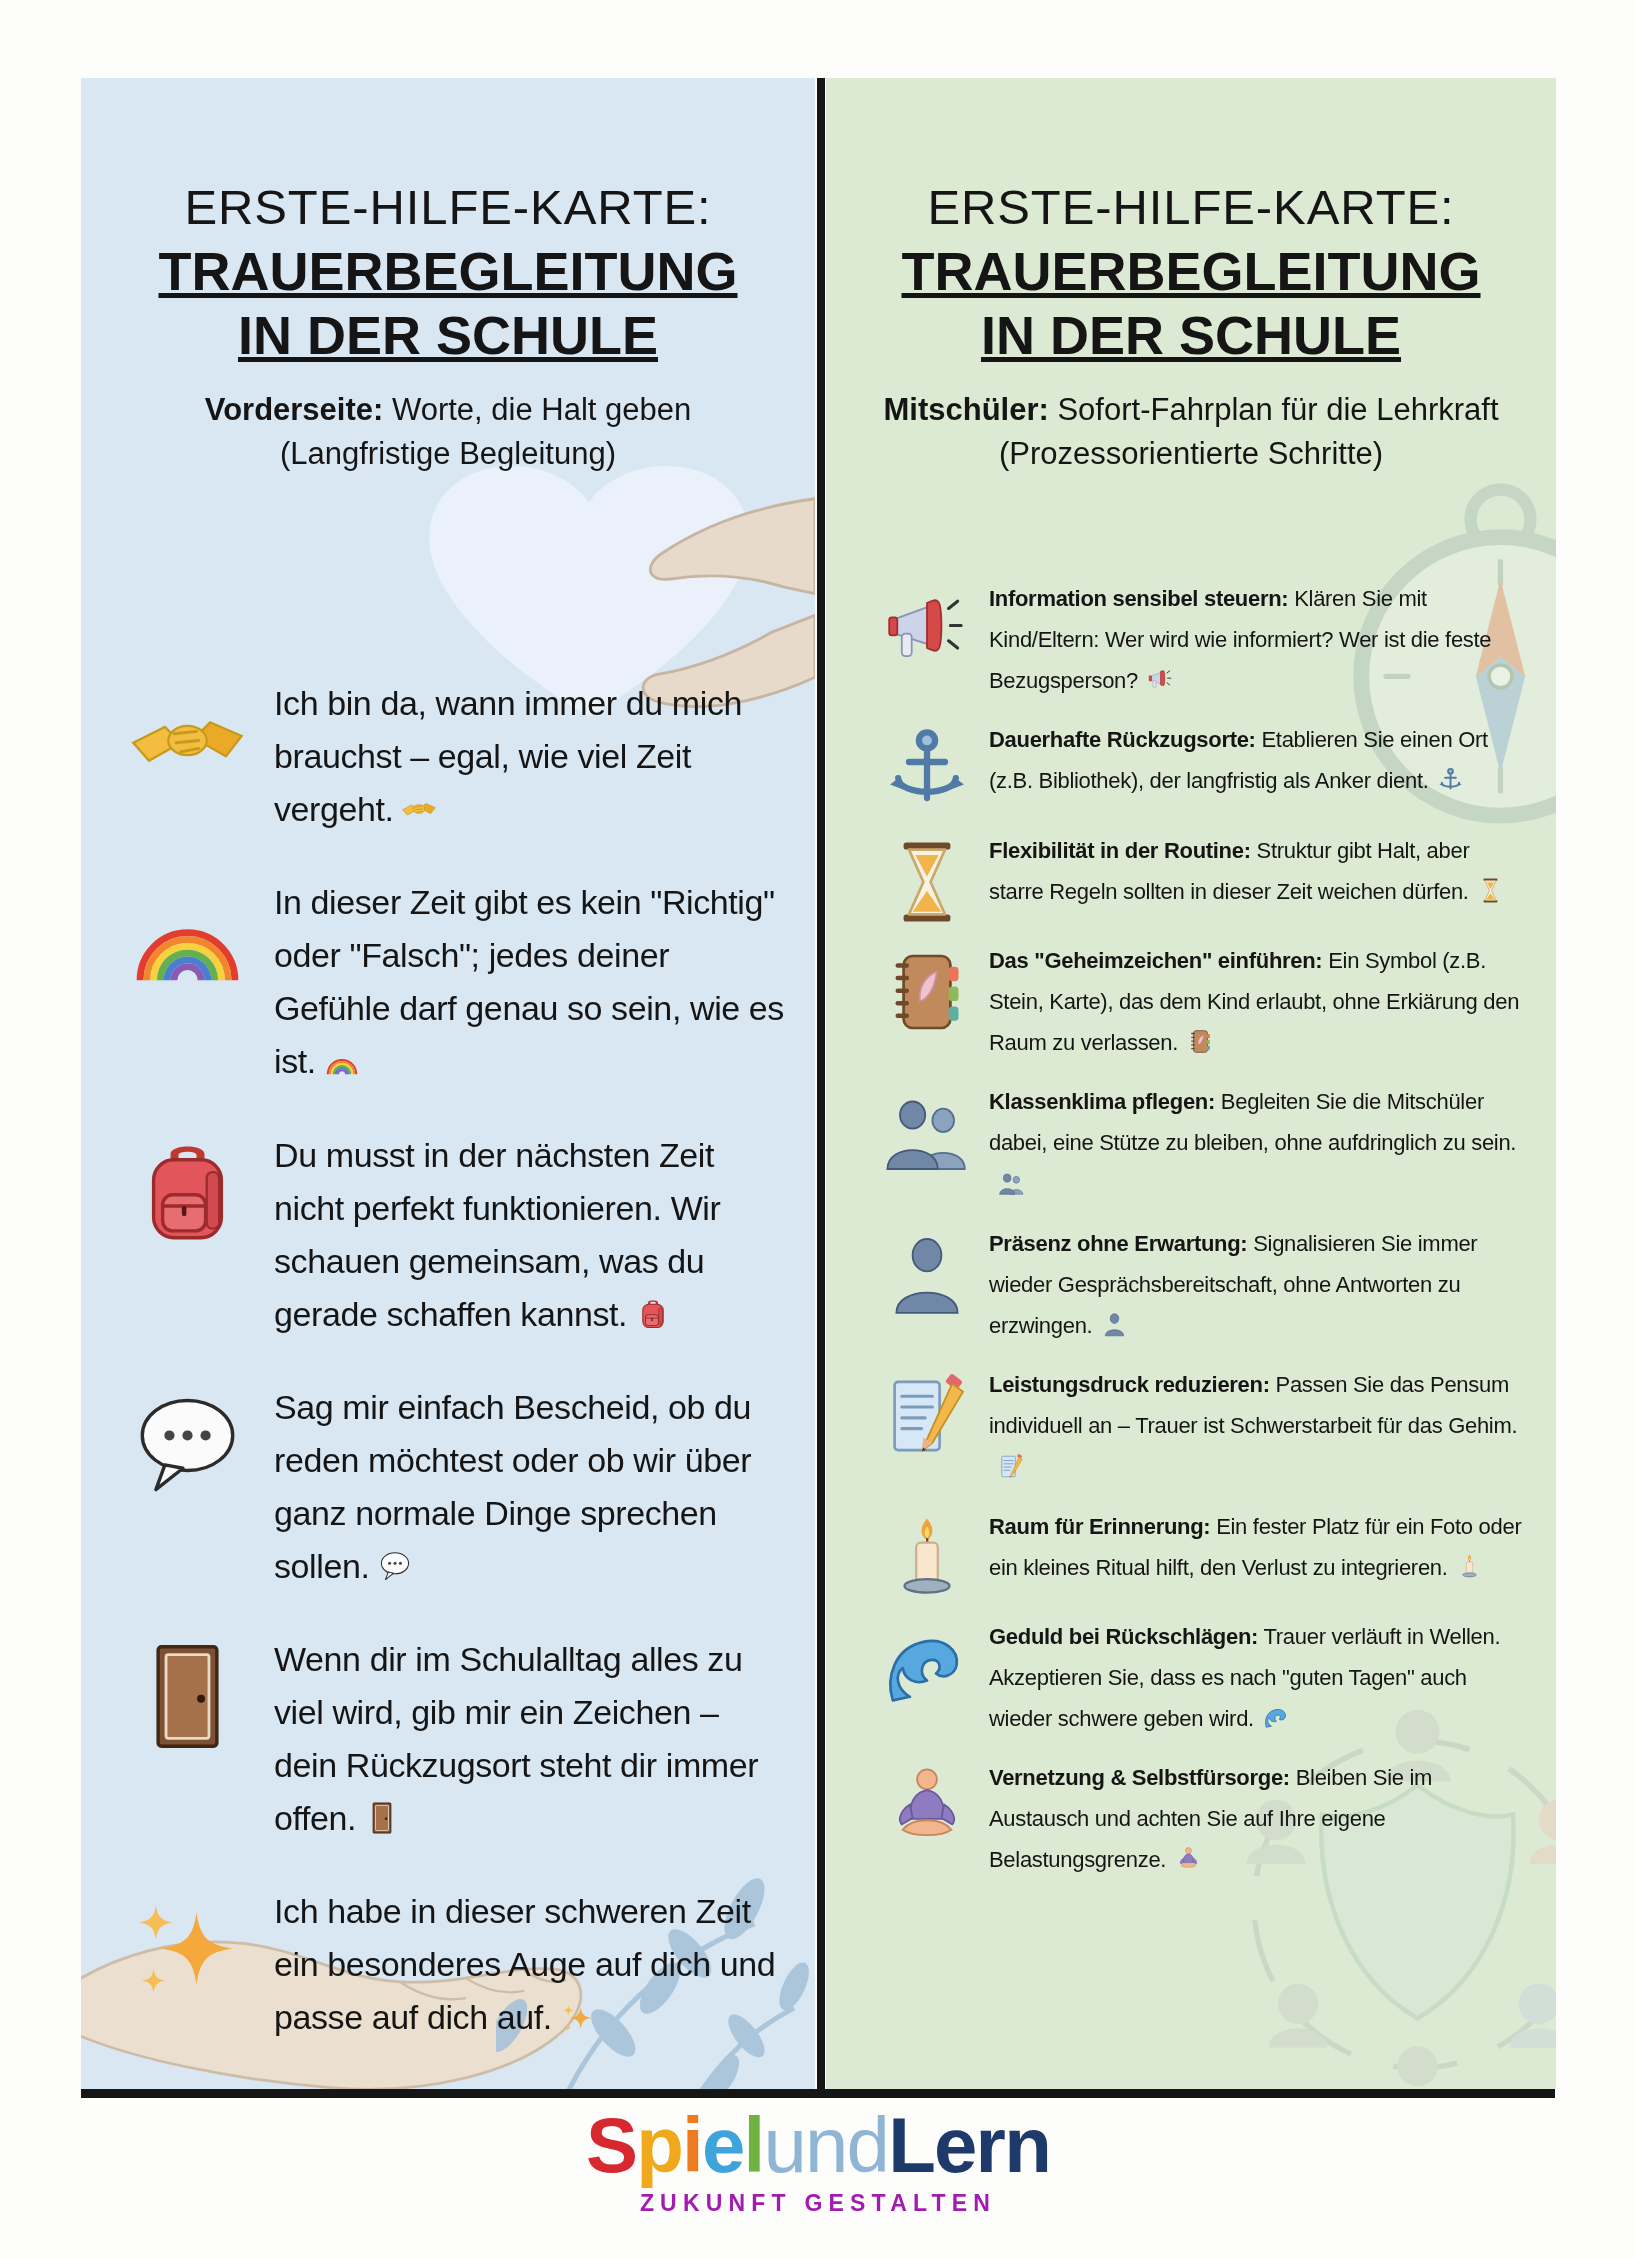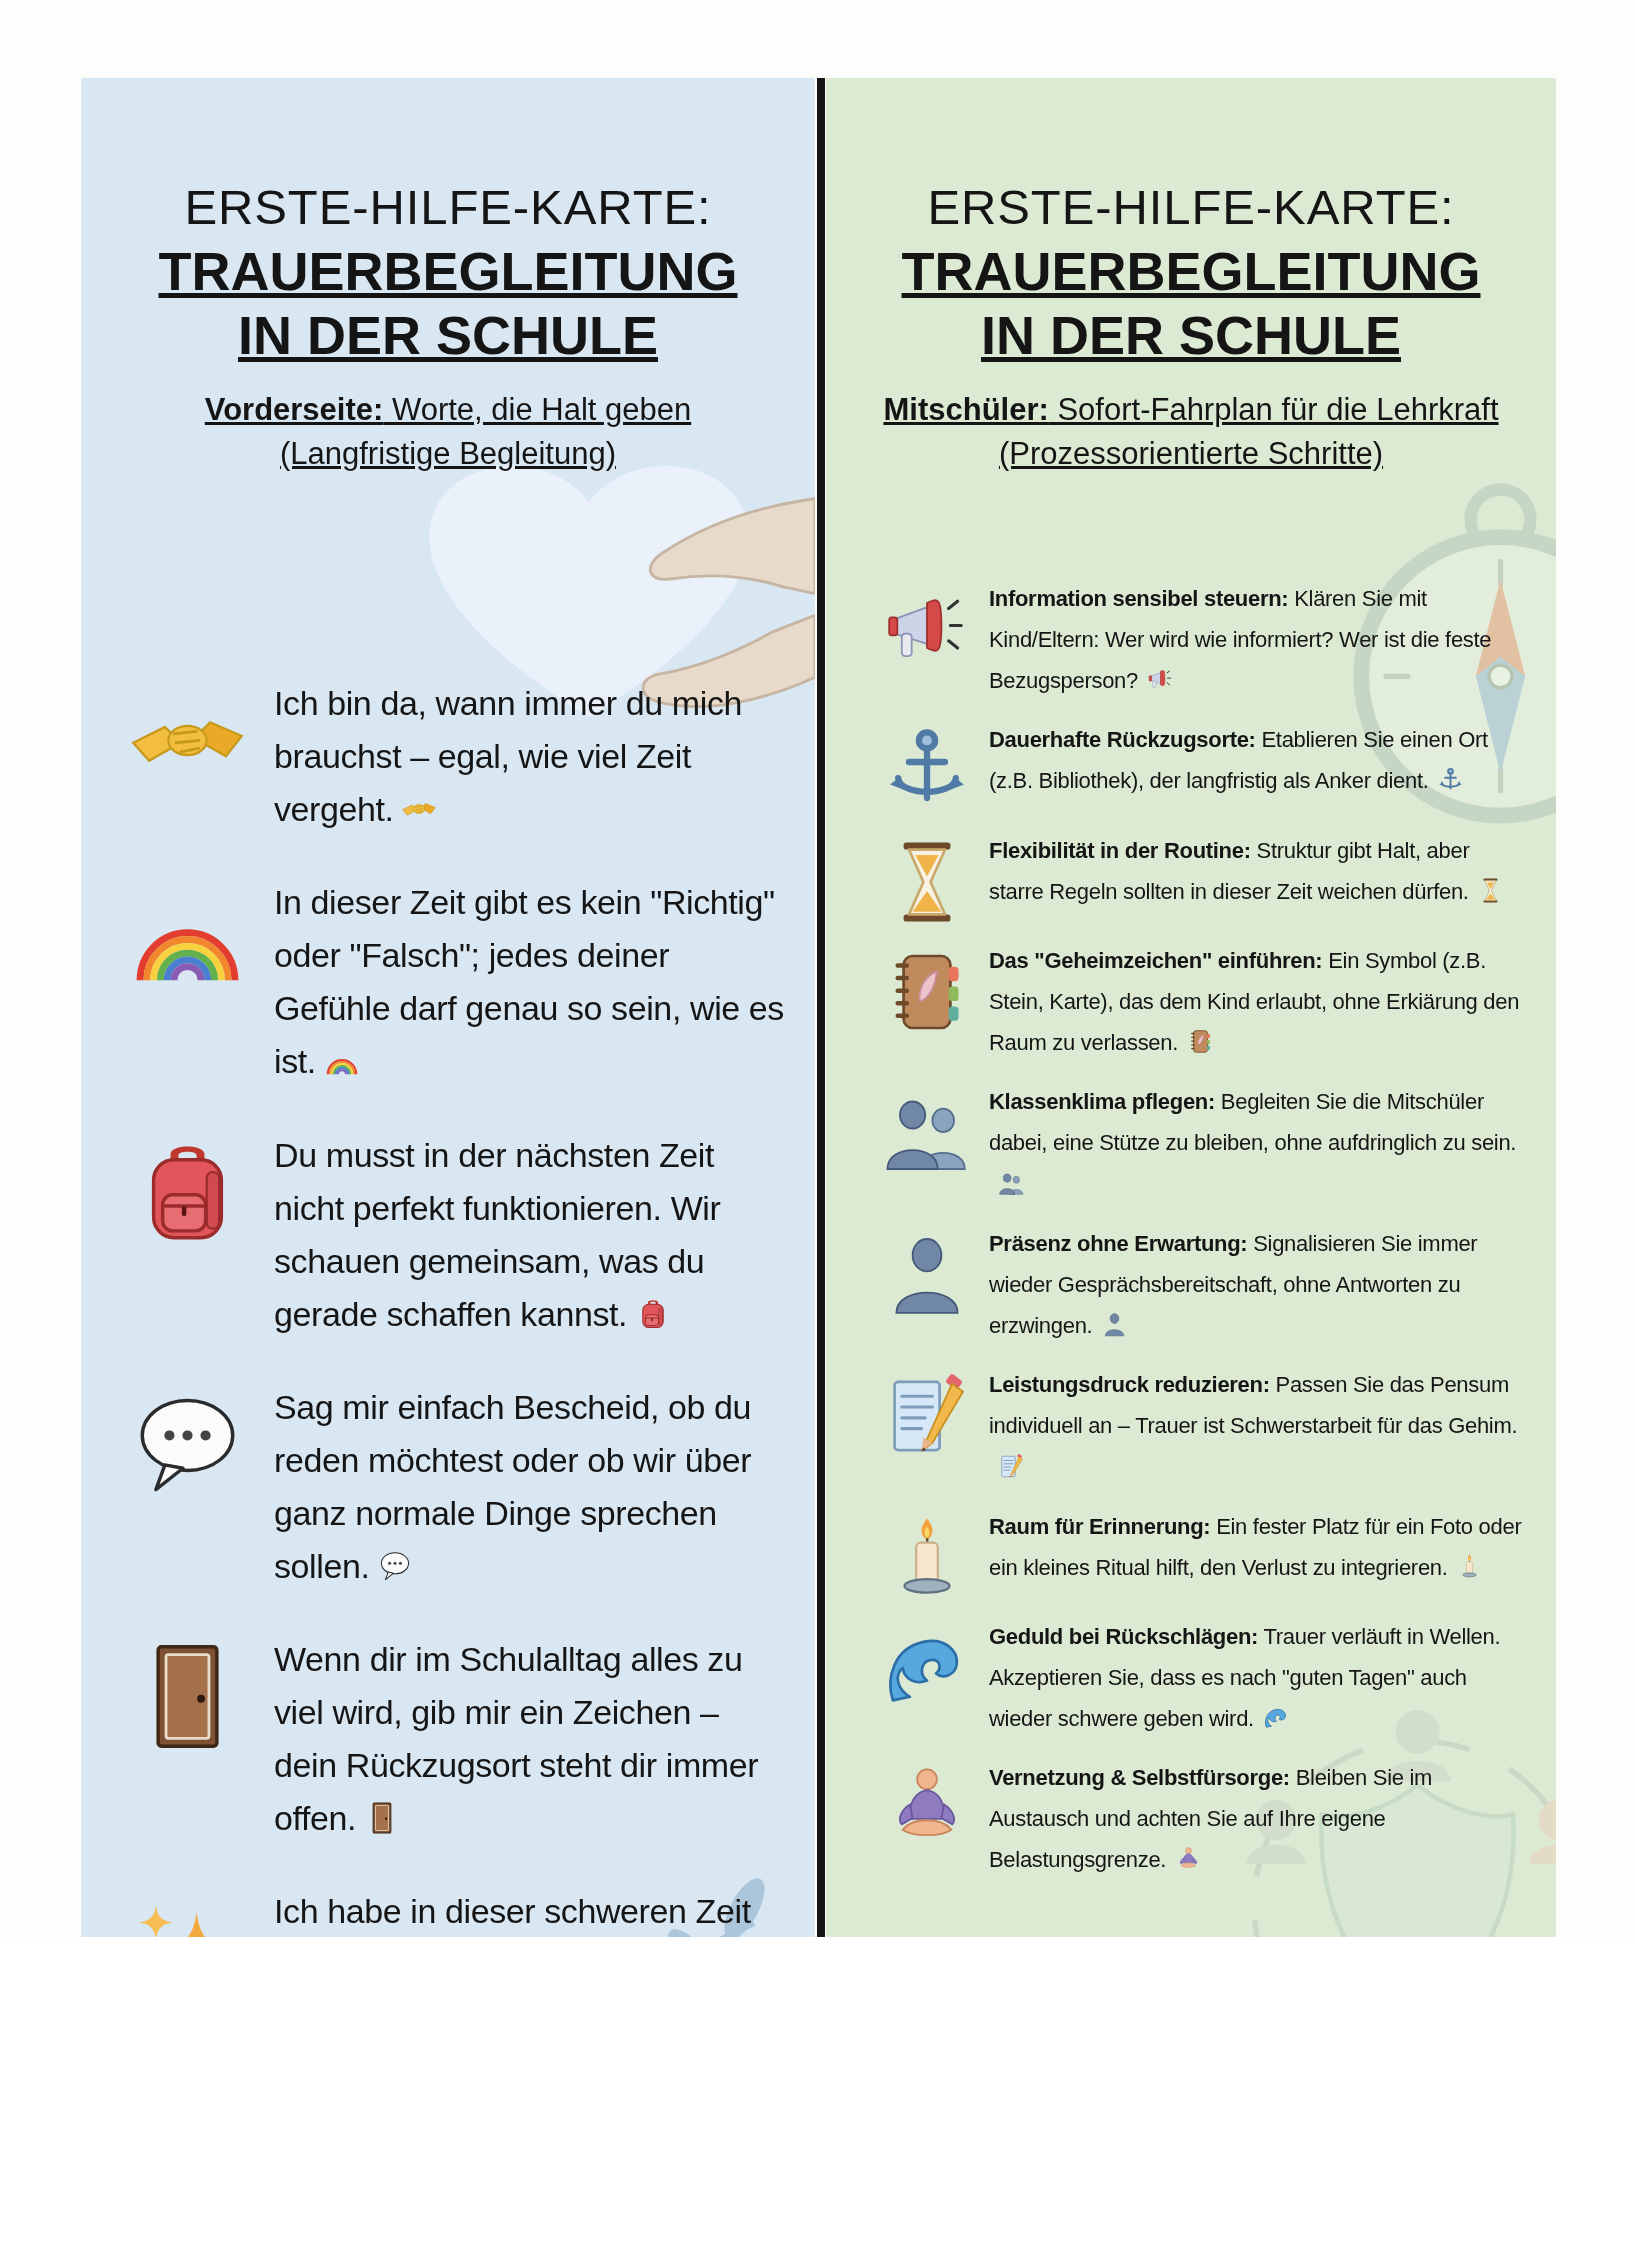--- a/index.html
+++ b/index.html
@@ -1,27 +1,27 @@
 <!DOCTYPE html>
 <html lang="de" style="font-size:14px"><head>
 <meta charset="utf-8">
 <style>
   html,body{margin:0;padding:0;background:#ffffff;}
-  .page{position:relative;width:1636px;height:1937px;background:#fdfdfb;overflow:hidden;
+  .page{position:relative;width:1636px;height:2258px;background:#fdfdfb;overflow:hidden;
         font-family:"Liberation Sans",sans-serif;color:#151515;}
   .panel{position:absolute;top:78px;height:2011px;overflow:hidden;}
   .panel.front{left:81px;width:734px;background:#d9e7f3;}
   .panel.back{left:826px;width:730px;background:#dcead3;}
   .divider{position:absolute;left:817px;top:78px;width:8px;height:2020px;background:#161616;}
   .baseline{position:absolute;left:81px;top:2089px;width:1474px;height:8.8px;background:#161616;}
 
   .head{position:relative;z-index:3;margin-top:97px;text-align:center;line-height:64px;}
   .t1{font-size:49px;font-weight:400;letter-spacing:0.9px;}
   .t2{font-size:54px;font-weight:700;letter-spacing:0;text-decoration:underline;}
-  .sub{font-size:31px;font-weight:400;line-height:44px;margin-top:21px;text-decoration:underline;}
+  .sub{font-size:31px;font-weight:400;line-height:44px;margin-top:21px;}
   .sub b{font-weight:700;}
 
   .items{position:relative;z-index:3;}
   .front .items{margin-top:201px;}
   .back  .items{margin-top:102px;}
   .item{display:flex;align-items:flex-start;padding:0 26.5px 0 39px;}
   .front .item{margin-bottom:35px;gap:20px;}
   .back  .item{margin-bottom:13.2px;}
   .icon{flex:0 0 134px;display:flex;justify-content:center;padding-top:7px;}
   .front .icon svg{width:113px;height:113px;}

